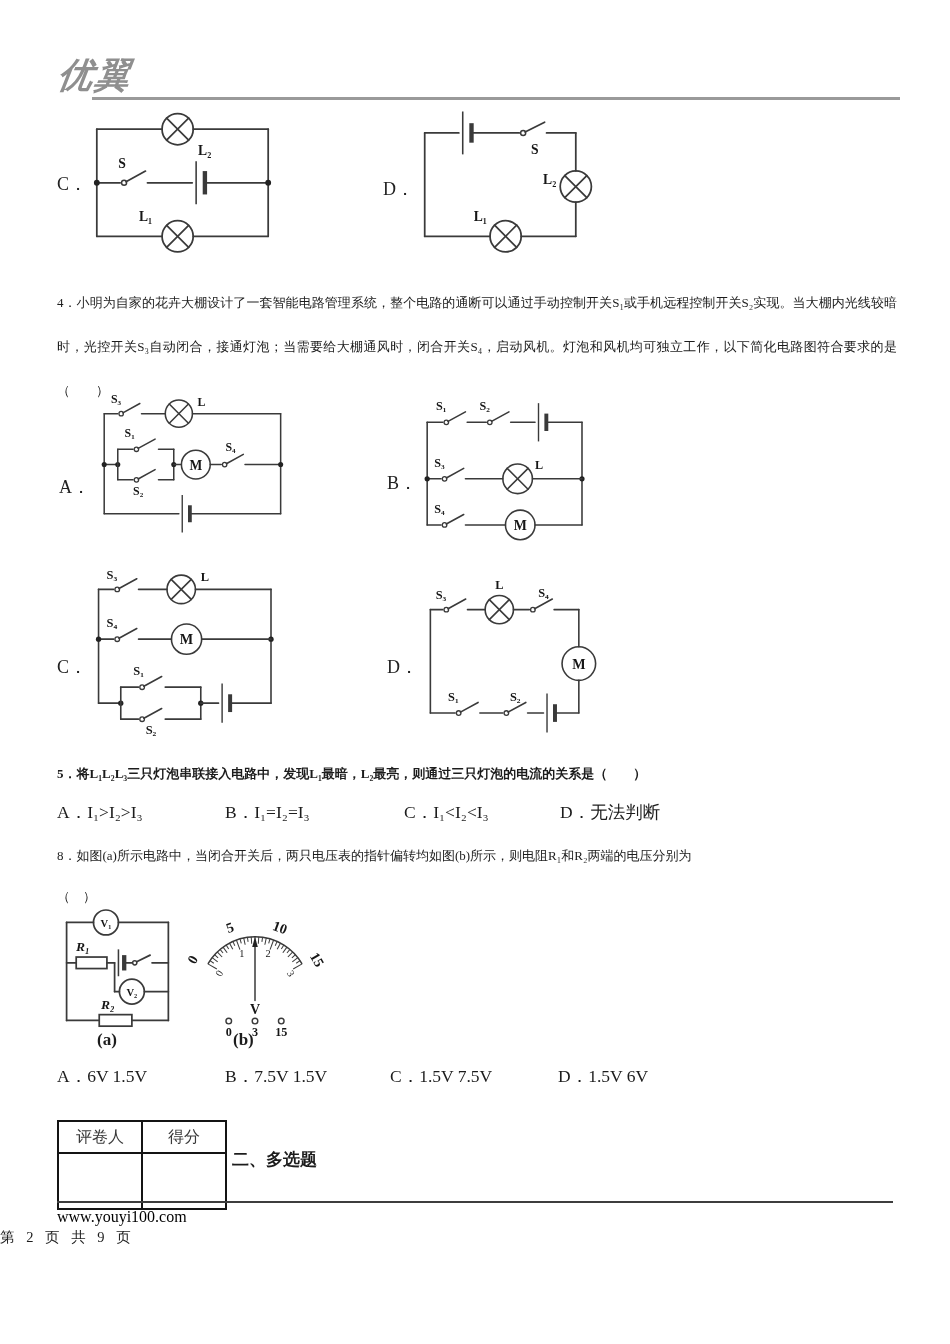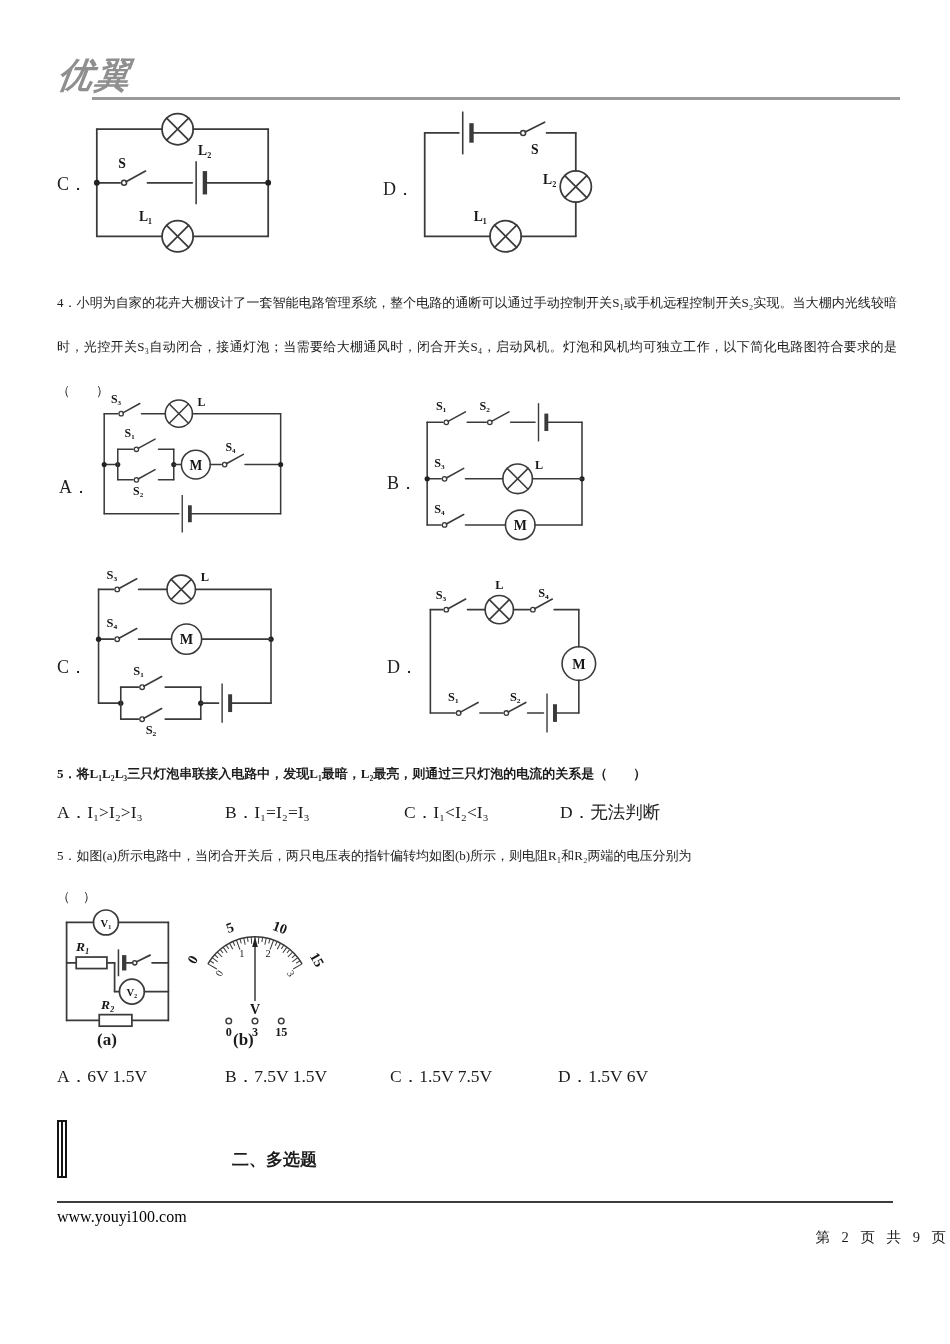--- a/index.html
+++ b/index.html
@@ -24,21 +24,21 @@
   svg.ckt text{font-family:"Liberation Serif","DejaVu Serif",serif;
                font-weight:bold;font-size:14px;fill:#161616;}
   svg.ckt text.big{font-size:16px;}
   svg.ckt text.it{font-style:italic;font-weight:bold;}
   #dial-ticks line{stroke:#3c3c3c;stroke-width:1.1;}
   .score-table{border-collapse:collapse;}
   .score-table td{border:2.5px solid #141414;font-size:16px;color:#3a3a3a;
                   text-align:center;vertical-align:middle;}
   .sec-title{font-size:17px;font-weight:bold;}
   .footer-url{font-size:16px;color:#000000;}
-  .footer-page{font-size:14.5px;letter-spacing:4px;text-align:right;width:100%;}
+  .footer-page{font-size:14.5px;letter-spacing:4px;text-align:left;width:100%;}
 </style>
 </head>
 <body>
 
 <div class="abs logo" style="left:58px;top:52px;">优翼</div>
 <div class="abs hline" style="left:92px;top:97px;width:808px;height:3px;"></div>
 
 <div class="abs opt-letter" style="left:57px;top:172px;">C．</div>
 <svg class="abs ckt" style="left:85px;top:100px;" width="195" height="148" viewBox="0 0 200 152">
   <line class="w" x1="12" y1="30" x2="79" y2="30"></line>
@@ -328,21 +328,21 @@
   <text x="40" y="141" text-anchor="middle">S₁</text>
   <text x="110" y="141" text-anchor="middle">S₂</text>
 </svg>
 
 <div class="abs qtext" style="left:57px;top:761px;width:845px;line-height:26px;font-weight:bold;">5．将L₁L₂L₃三只灯泡串联接入电路中，发现L₁最暗，L₂最亮，则通过三只灯泡的电流的关系是（　　）</div>
 <div class="abs optrow-item" style="left:57px;top:800px;">A．I₁&gt;I₂&gt;I₃</div>
 <div class="abs optrow-item" style="left:225px;top:800px;">B．I₁=I₂=I₃</div>
 <div class="abs optrow-item" style="left:392px;top:800px;margin-left:12px;">C．I₁&lt;I₂&lt;I₃</div>
 <div class="abs optrow-item" style="left:560px;top:800px;">D．无法判断</div>
 
-<div class="abs qtext" style="left:57px;top:843px;width:845px;line-height:26px;">5．如图(a)所示电路中，当闭合开关后，两只电压表的指针偏转均如图(b)所示，则电阻R₁和R₂两端的电压分别为</div>
+<div class="abs qtext" style="left:57px;top:843px;width:845px;line-height:26px;">8．如图(a)所示电路中，当闭合开关后，两只电压表的指针偏转均如图(b)所示，则电阻R₁和R₂两端的电压分别为</div>
 <div class="abs qtext" style="left:57px;top:884px;line-height:26px;">（　）</div>
 
 <svg class="abs ckt" style="left:57px;top:905px;" width="120" height="130" viewBox="0 0 125 135">
   <line class="w" x1="10" y1="18" x2="10" y2="120"></line>
     <line class="w" x1="116" y1="18" x2="116" y2="120"></line>
   <line class="w" x1="10" y1="18" x2="38" y2="18"></line>
   <g>
     <circle class="comp" cx="51" cy="18" r="13"></circle>
     <text x="51" y="23" text-anchor="middle" style="font-size:11px">V₁</text>
   </g>
@@ -438,20 +438,24 @@
 </svg>
 <div class="abs caption" style="left:233px;top:1030px;">(b)</div>
 
 <div class="abs optrow-item" style="left:57px;top:1064px;">A．6V 1.5V</div>
 <div class="abs optrow-item" style="left:225px;top:1064px;">B．7.5V  1.5V</div>
 <div class="abs optrow-item" style="left:390px;top:1064px;">C．1.5V 7.5V</div>
 <div class="abs optrow-item" style="left:558px;top:1064px;">D．1.5V 6V</div>
 
 <table class="abs score-table" style="left:57px;top:1120px;">
   <tbody>
+      <tr>
+    <td style="width:80px;height:28px;">评卷人</td>
+    <td style="width:80px;height:28px;">得分</td>
+  </tr>
   <tr>
     <td style="height:52px;"></td>
     <td style="height:52px;"></td>
   </tr>
 </tbody>
   </table>
 
 <div class="abs sec-title" style="left:232px;top:1148px;">二、多选题</div>
 
 <div class="abs hline" style="left:57px;top:1201px;width:836px;height:2px;background:#3d3d3d;"></div>

